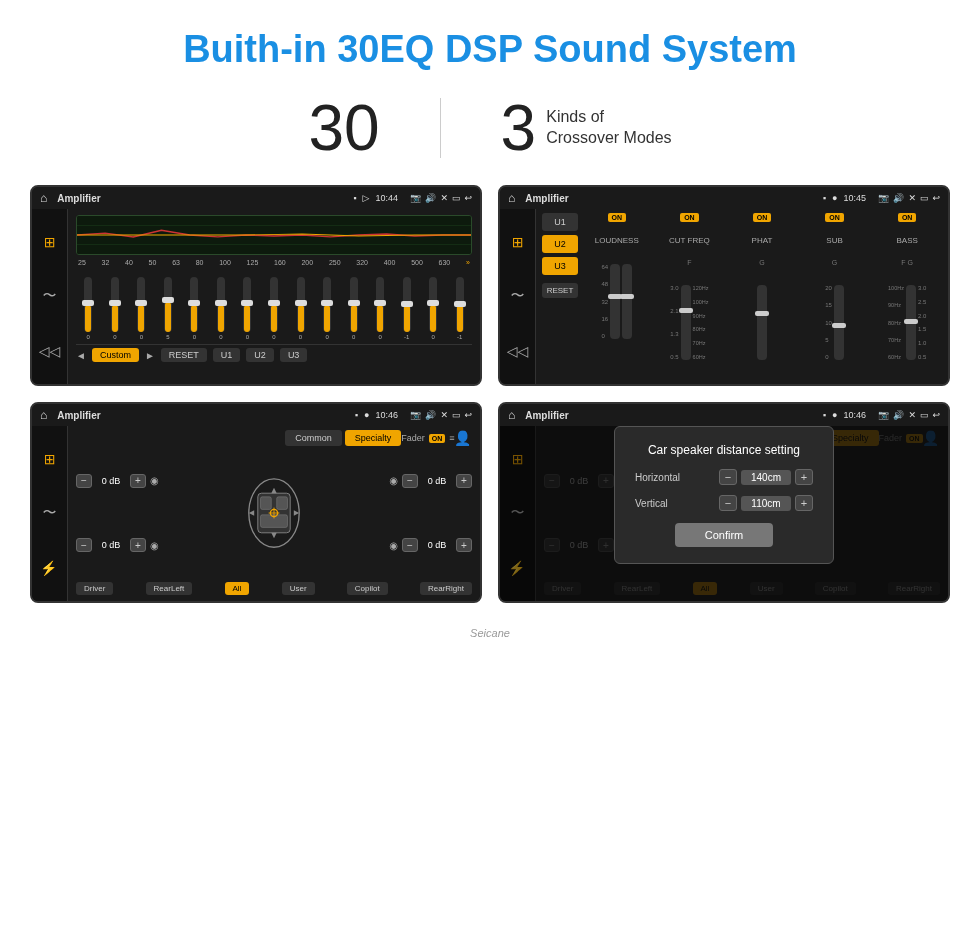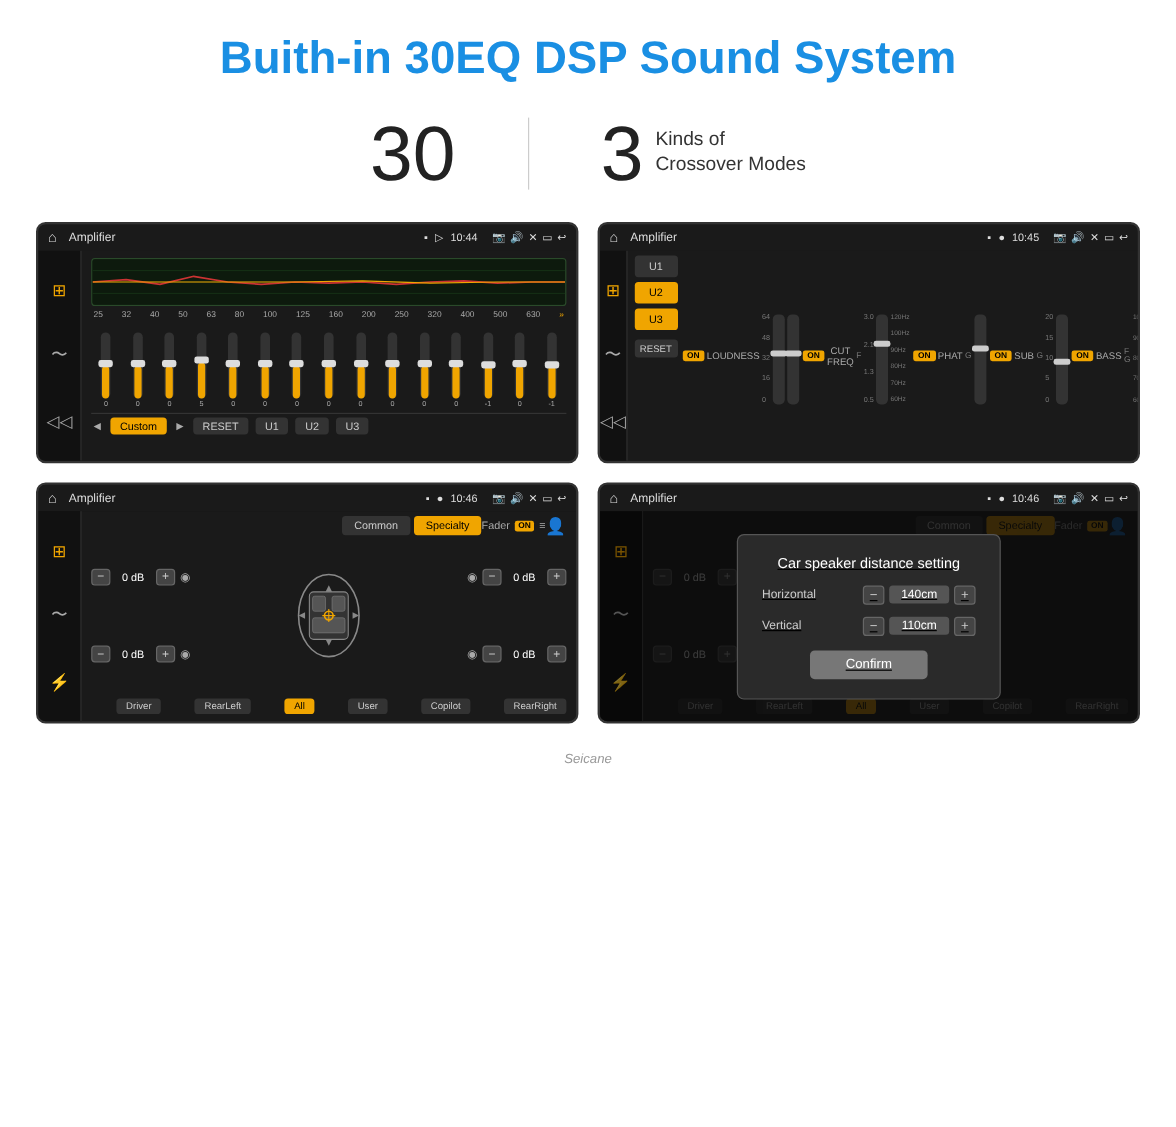--- a/index.html
+++ b/index.html
@@ -67,21 +67,21 @@
       background: #1a1a1a;
       display: flex;
       align-items: center;
       padding: 3px 8px;
       gap: 6px;
       font-size: 9px;
       color: #ddd;
       height: 22px;
     }
     .status-bar .home-icon { font-size: 12px; }
-    .status-bar .title { flex: 1; margin-left: 4px; font-size: 10px; font-weight: normal; }
+    .status-bar .title { flex: 1; margin-left: 4px; font-size: 10px; font-weight: bold; }
     .status-bar .time { margin-right: 6px; }
     .status-bar .icons { display: flex; gap: 4px; align-items: center; }
 
     
     .screen-content {
       display: flex;
       background: #1a1a1a;
       height: 175px;
     }
 
@@ -234,23 +234,23 @@
 
     .cross-channels {
       flex: 1;
       display: flex;
       gap: 3px;
     }
 
     .cross-channel {
       flex: 1;
       display: flex;
-      flex-direction: row;
-      align-items: center;
-      gap: 2px;
+      flex-direction: column;
+      align-items: center;
+      gap: 14px;
     }
 
     .on-badge {
       background: #f0a500;
       color: #000;
       font-size: 7px;
       font-weight: bold;
       padding: 1px 4px;
       border-radius: 2px;
     }
@@ -379,34 +379,32 @@
       justify-content: space-between;
       padding: 2px 0;
     }
     .bot-btn {
       background: #333;
       color: #ccc;
       border-radius: 3px;
       padding: 2px 8px;
       font-size: 8px;
       cursor: pointer;
-      margin-left: 21px;
     }
     .bot-btn.highlight { background: #f0a500; color: #000; }
 
     
     .dialog-overlay {
       position: absolute;
       inset: 0;
       background: rgba(0,0,0,0.5);
       display: flex;
-      align-items: center;
+      align-items: flex-start;
       justify-content: center;
       z-index: 10;
-      text-decoration: underline;
     }
     .dialog-box {
       background: #2a2a2a;
       border: 1px solid #555;
       border-radius: 6px;
       padding: 16px 20px;
       width: 220px;
     }
     .dialog-title {
       font-size: 12px;

